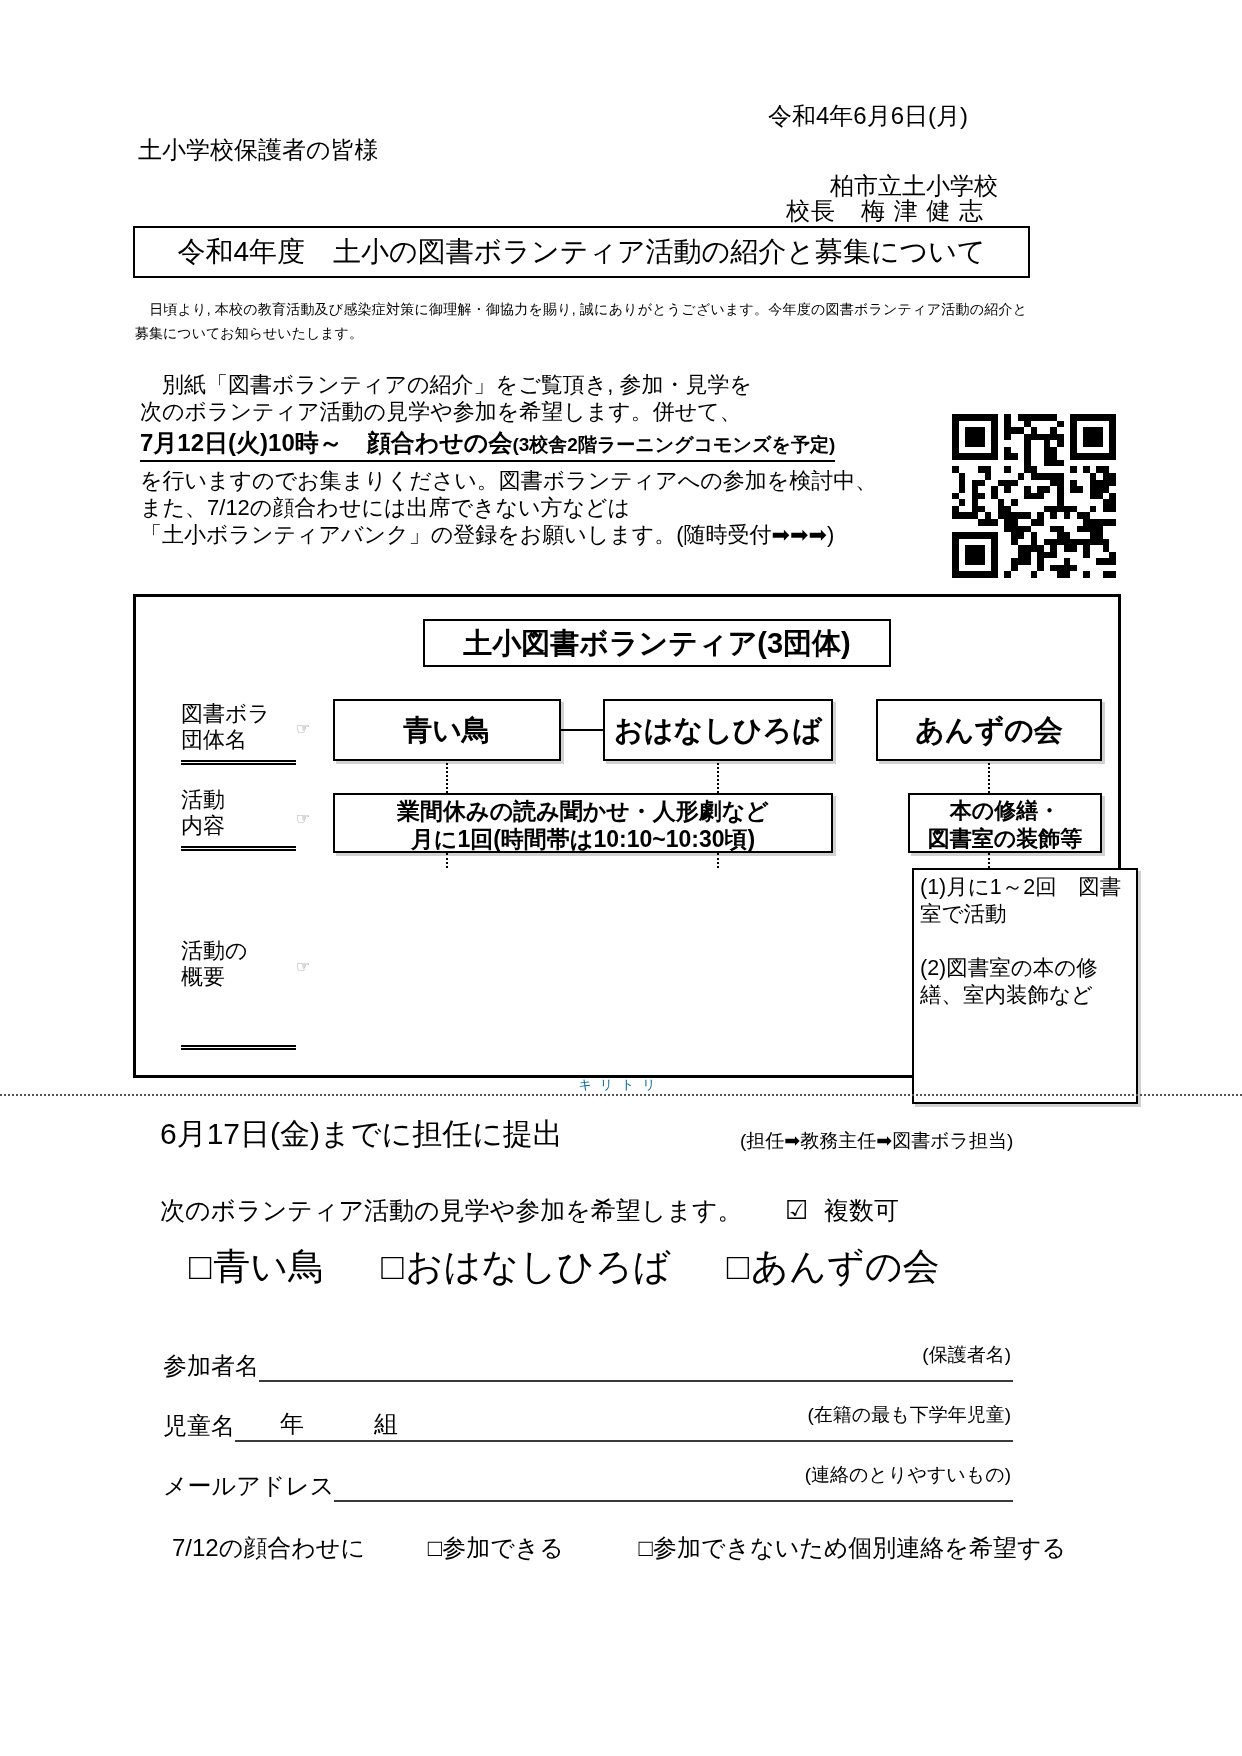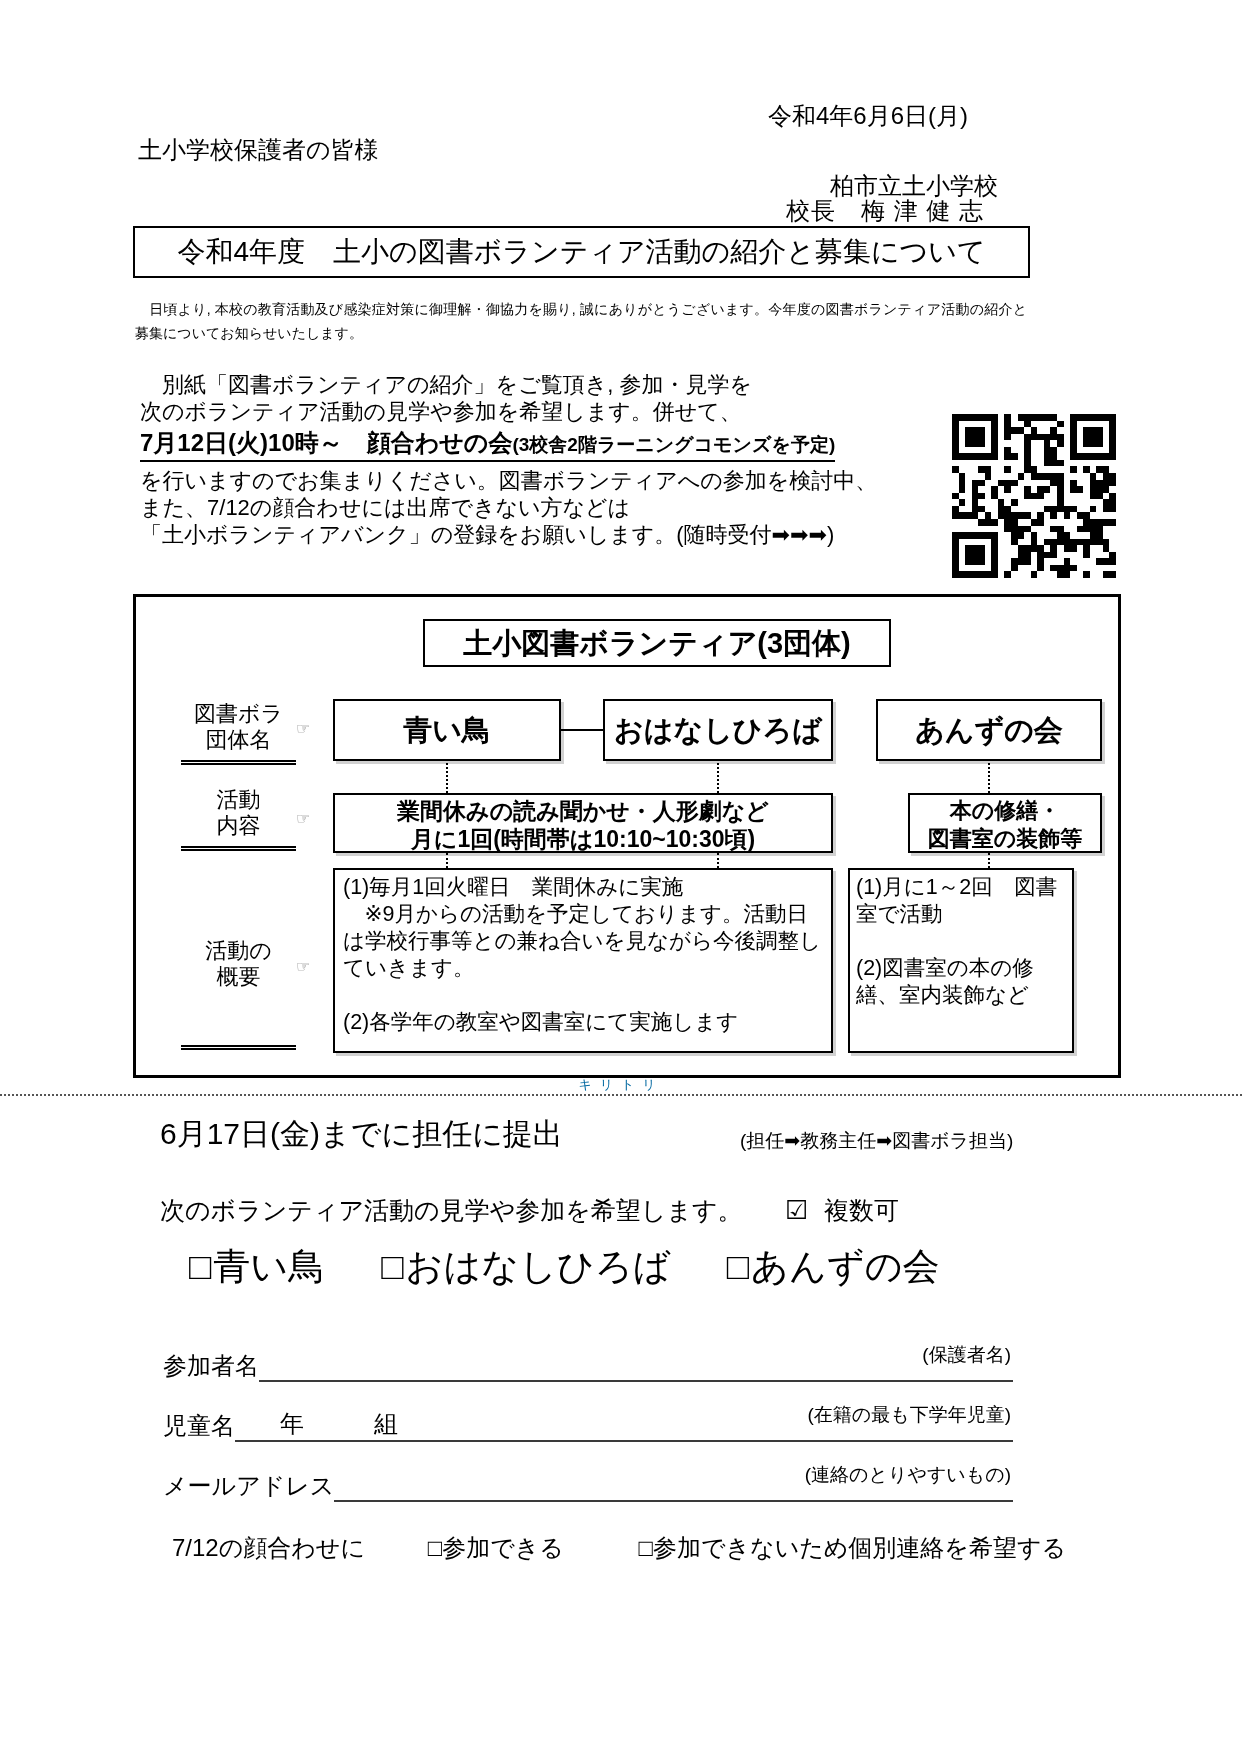--- a/index.html
+++ b/index.html
@@ -29,21 +29,21 @@
   .meet-note{font-size:19px;font-weight:bold;}
   
   .qr{left:952px;top:414px;width:164px;height:164px;}
   
   .bigbox{left:133px;top:594px;width:988px;height:484px;border:3px solid #000;box-sizing:border-box;}
   .orgtitle{
     position:absolute;left:287px;top:22px;width:468px;height:48px;border:2px solid #000;
     box-sizing:border-box;text-align:center;font-weight:bold;font-size:29px;line-height:44px;
     background:#fff;
   }
-  .rowlbl{position:absolute;width:115px;text-align:center;font-size:22px;line-height:26px;}
+  .rowlbl{position:absolute;width:115px;font-size:22px;line-height:26px;}
   .ul2{border-bottom:5px double #000;padding-bottom:7px;}
   .dline{position:absolute;border-bottom:5px double #000;height:0;}
   .hand{position:absolute;font-size:16px;color:#777;}
   .gbox{
     position:absolute;border:2px solid #000;background:#fff;box-sizing:border-box;
     text-align:center;font-weight:bold;box-shadow:3px 3px 0 rgba(0,0,0,.18);
   }
   .gname{font-size:29px;line-height:58px;height:62px;}
   .gact{font-size:23px;line-height:28px;padding-top:2px;height:60px;}
   .gdesc{
@@ -351,25 +351,21 @@
 
     <div class="gbox gact pre" style="left:197px;top:196px;width:500px;">業間休みの読み聞かせ・人形劇など
 月に1回(時間帯は10:10~10:30頃)</div>
     <div class="gbox gact pre" style="left:772px;top:196px;width:194px;font-size:22px;">本の修繕・
 図書室の装飾等</div>
 
     <div class="vdot" style="left:310px;top:256px;height:15px;"></div>
     <div class="vdot" style="left:581px;top:256px;height:15px;"></div>
     <div class="vdot" style="left:852px;top:256px;height:15px;"></div>
 
-    <div class="gdesc pre" style="left:197px;top:271px;width:500px;height:185px;">(1)毎月1回火曜日　業間休みに実施
-　※9月からの活動を予定しております。活動日は学校行事等との兼ね合いを見ながら今後調整していきます。
-
-(2)各学年の教室や図書室にて実施します</div>
-    <div class="gdesc pre" style="left:712px;top:271px;width:226px;height:185px;padding:4px 6px;">(1)月に1～2回　図書室で活動
+    <div class="gdesc pre" style="left:776px;top:271px;width:226px;height:236px;padding:4px 6px;">(1)月に1～2回　図書室で活動
 
 (2)図書室の本の修繕、室内装飾など</div>
   </div>
 
   <div class="abs cutlbl">キリトリ</div>
   <div class="abs cutline"></div>
 
   <div class="abs deadline">6月17日(金)までに担任に提出</div>
   <div class="abs routing">(担任➡教務主任➡図書ボラ担当)</div>
 

